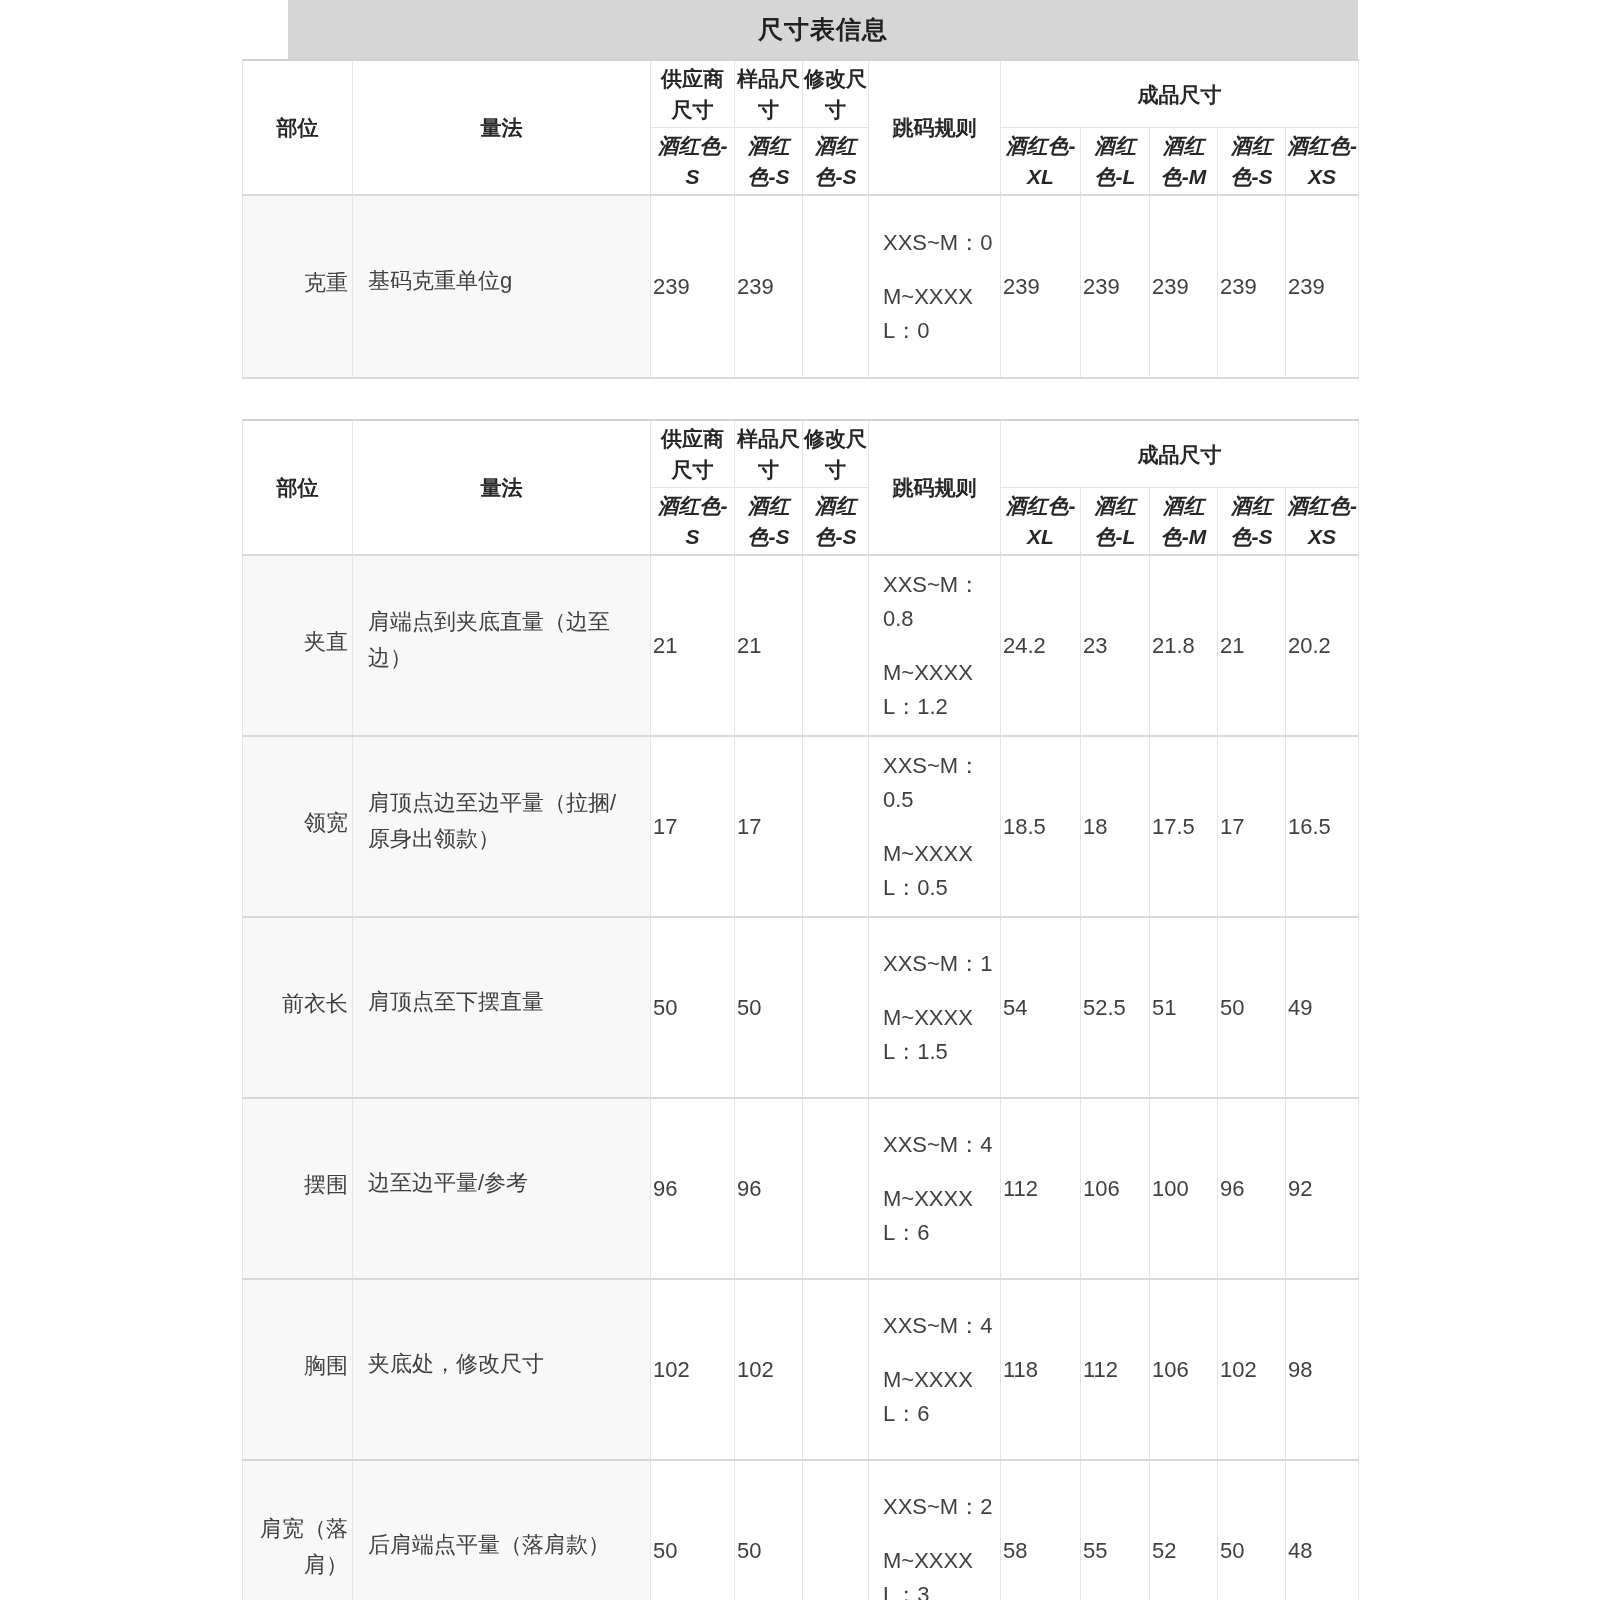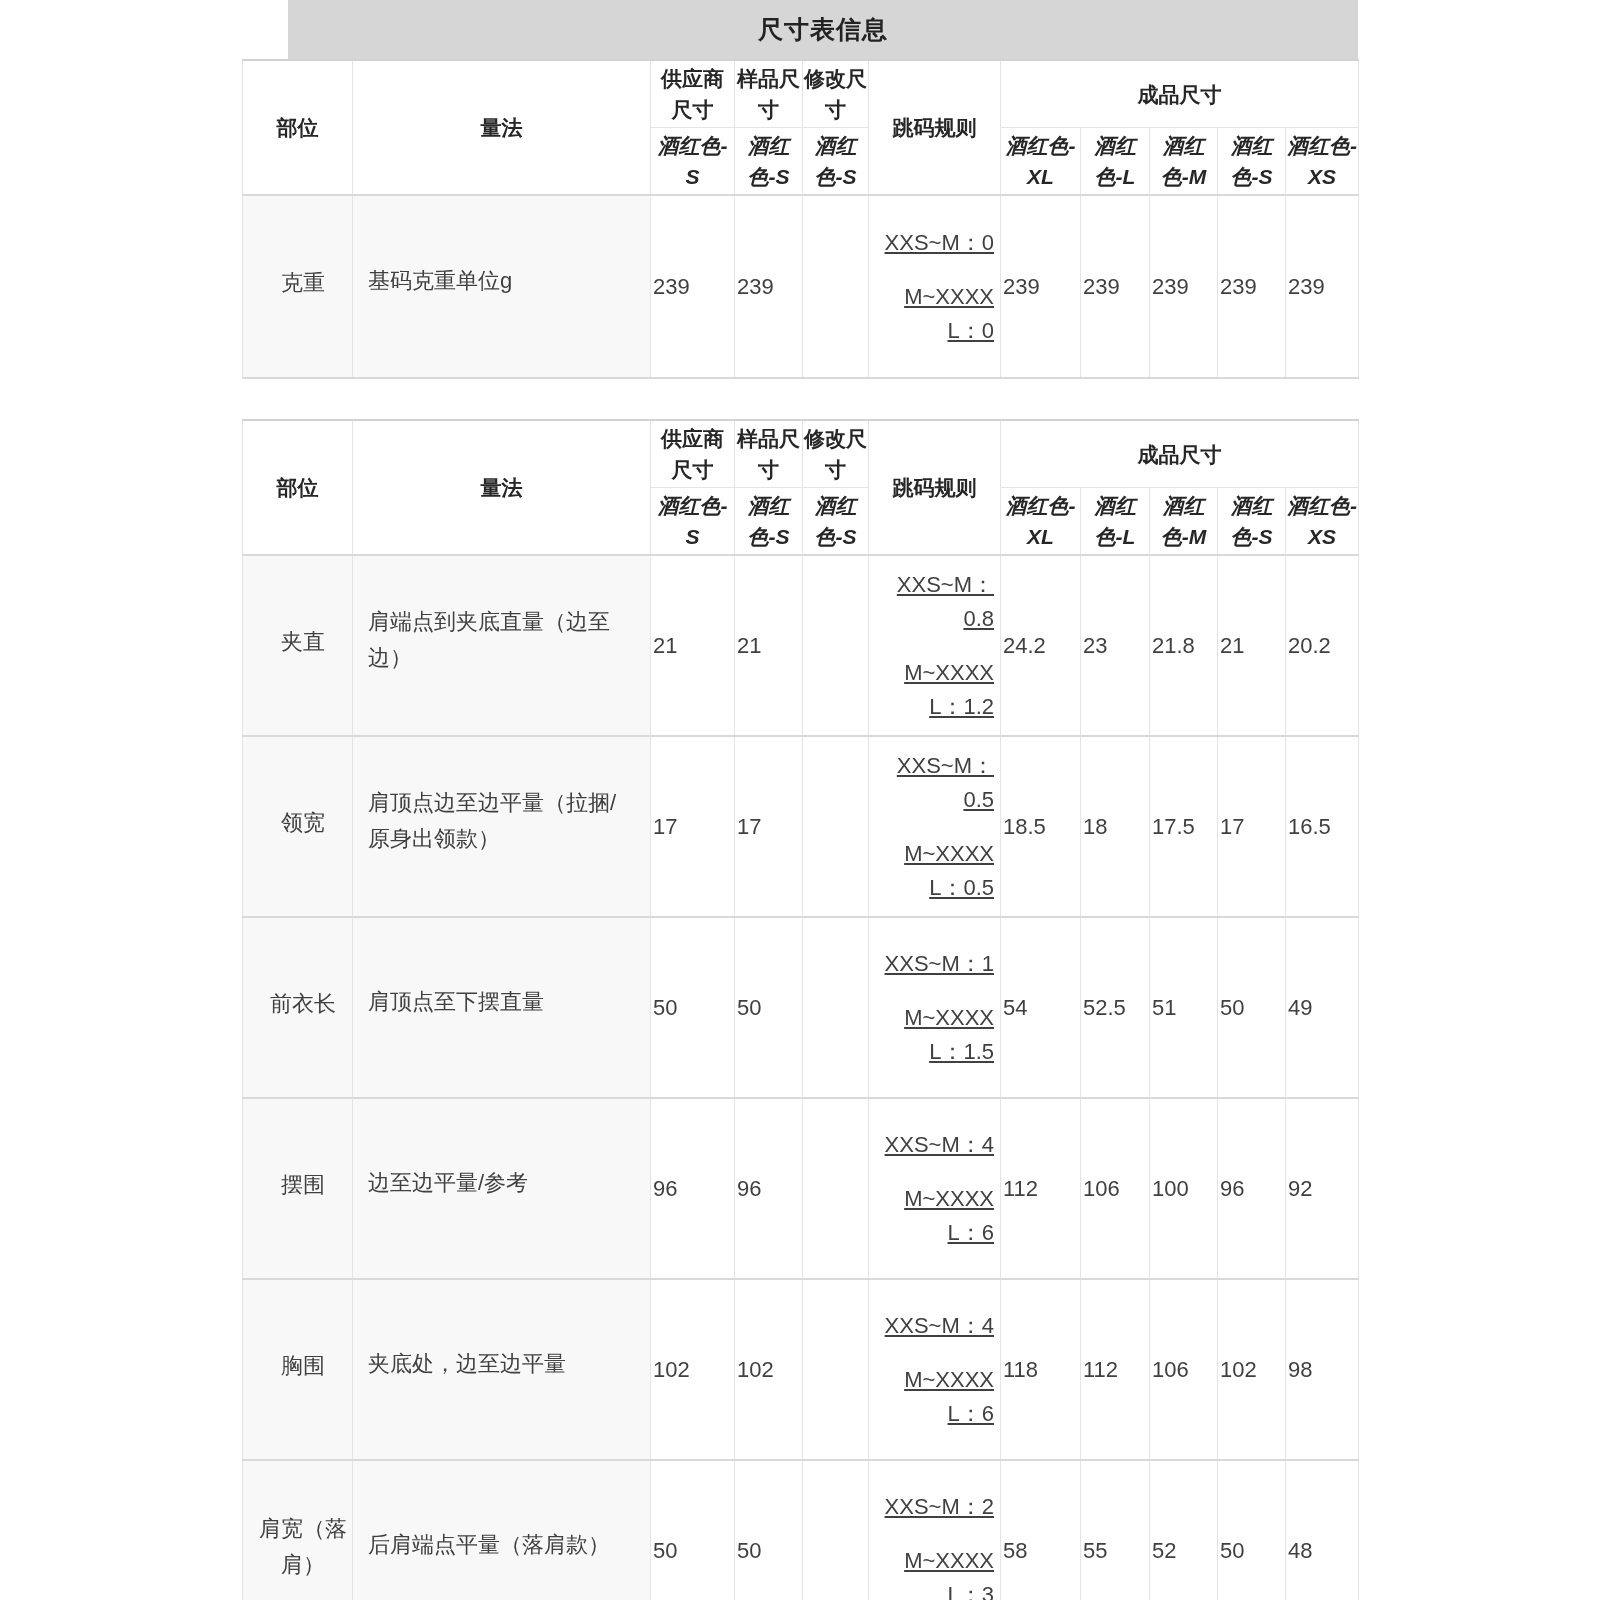--- a/index.html
+++ b/index.html
@@ -34,32 +34,31 @@
   thead tr.sub-row{height:63px;}
   thead tr.sub-row th{border-bottom:2px solid var(--divider);font-style:italic;}
   thead th[rowspan]{border-bottom:2px solid var(--divider);}
   tbody td{
     font-size:22px;vertical-align:middle;background:#ffffff;
     border-bottom:2px solid var(--divider);
   }
   .t1 tbody tr{height:183px;}
   .t2 tbody tr{height:181px;}
   td.c-part{
-    background:var(--shaded);text-align:center;
+    background:var(--shaded);text-align:right;
     padding:0 4px 8px 15px;line-height:36px;
   }
   td.c-method{
     background:var(--shaded);text-align:left;
     padding:0 12px 12px 15px;line-height:36px;
   }
   td.c-num{text-align:left;padding:0 2px;}
   td.c-jump{
-    text-align:right;padding:0 6px 0 14px;line-height:34px;
+    text-align:left;padding:0 6px 0 14px;line-height:34px;
     word-break:break-all;
-    text-decoration:underline;
   }
   .jump-rule + .jump-rule{margin-top:20px;}
 </style>
 </head>
 <body>
 
 <div class="page">
   <div class="title-bar">尺寸表信息</div>
   <div id="table-mount-0">
       <table class="size-table t1">
@@ -214,21 +213,21 @@
               <div class="jump-rule">M~XXXXL：6</div>
             </td>
             <td class="c-num">112</td>
             <td class="c-num">106</td>
             <td class="c-num">100</td>
             <td class="c-num">96</td>
             <td class="c-num">92</td>
           </tr>
           <tr>
             <td class="c-part">胸围</td>
-            <td class="c-method">夹底处，边至边平量</td>
+            <td class="c-method">夹底处，修改尺寸</td>
             <td class="c-num">102</td>
             <td class="c-num">102</td>
             <td class="c-num"></td>
             <td class="c-jump">
               <div class="jump-rule">XXS~M：4</div>
               <div class="jump-rule">M~XXXXL：6</div>
             </td>
             <td class="c-num">118</td>
             <td class="c-num">112</td>
             <td class="c-num">106</td>

